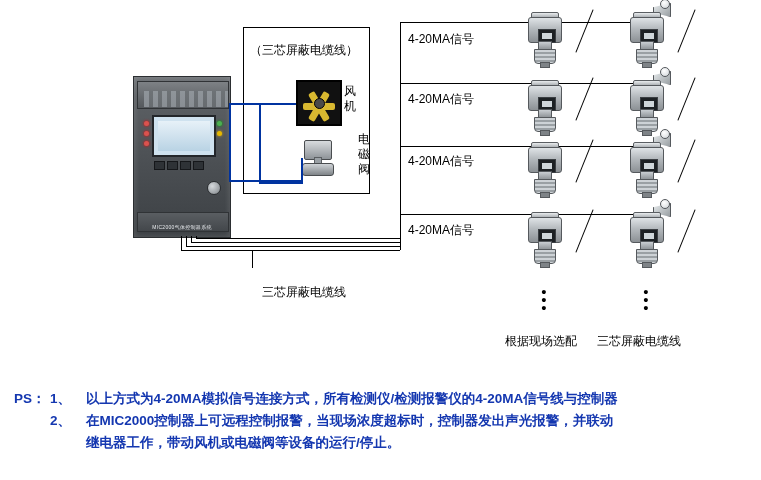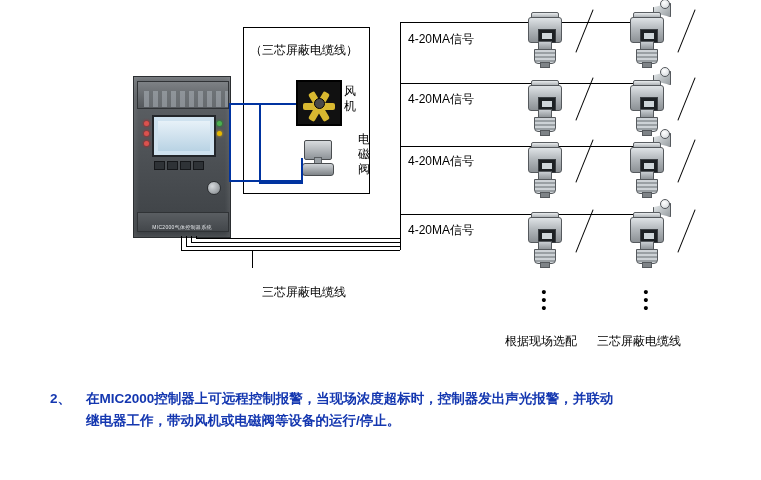--- a/index.html
+++ b/index.html
@@ -303,20 +303,25 @@
   <div style="position:absolute;left:686px;top:208px;width:1px;height:46px;background:#000;transform:rotate(22deg);"></div>
 
   <div class="dots" style="left:537px;top:288px;width:14px;">•<br>•<br>•</div>
   <div class="dots" style="left:639px;top:288px;width:14px;">•<br>•<br>•</div>
 
   <div class="lbl lbl-b" style="left:505px;top:333px;">根据现场选配</div>
   <div class="lbl lbl-b" style="left:597px;top:333px;">三芯屏蔽电缆线</div>
 
   <div id="ps">
     <div class="row">
+      <div class="num">PS：</div>
+      <div class="num">1、</div>
+      <div class="txt">以上方式为4-20MA模拟信号连接方式，所有检测仪/检测报警仪的4-20MA信号线与控制器</div>
+    </div>
+    <div class="row">
       <div class="num"></div>
       <div class="num">2、</div>
       <div class="txt">在MIC2000控制器上可远程控制报警，当现场浓度超标时，控制器发出声光报警，并联动</div>
     </div>
     <div class="row">
       <div class="num"></div>
       <div class="num"></div>
       <div class="txt">继电器工作，带动风机或电磁阀等设备的运行/停止。</div>
     </div>
   </div>

